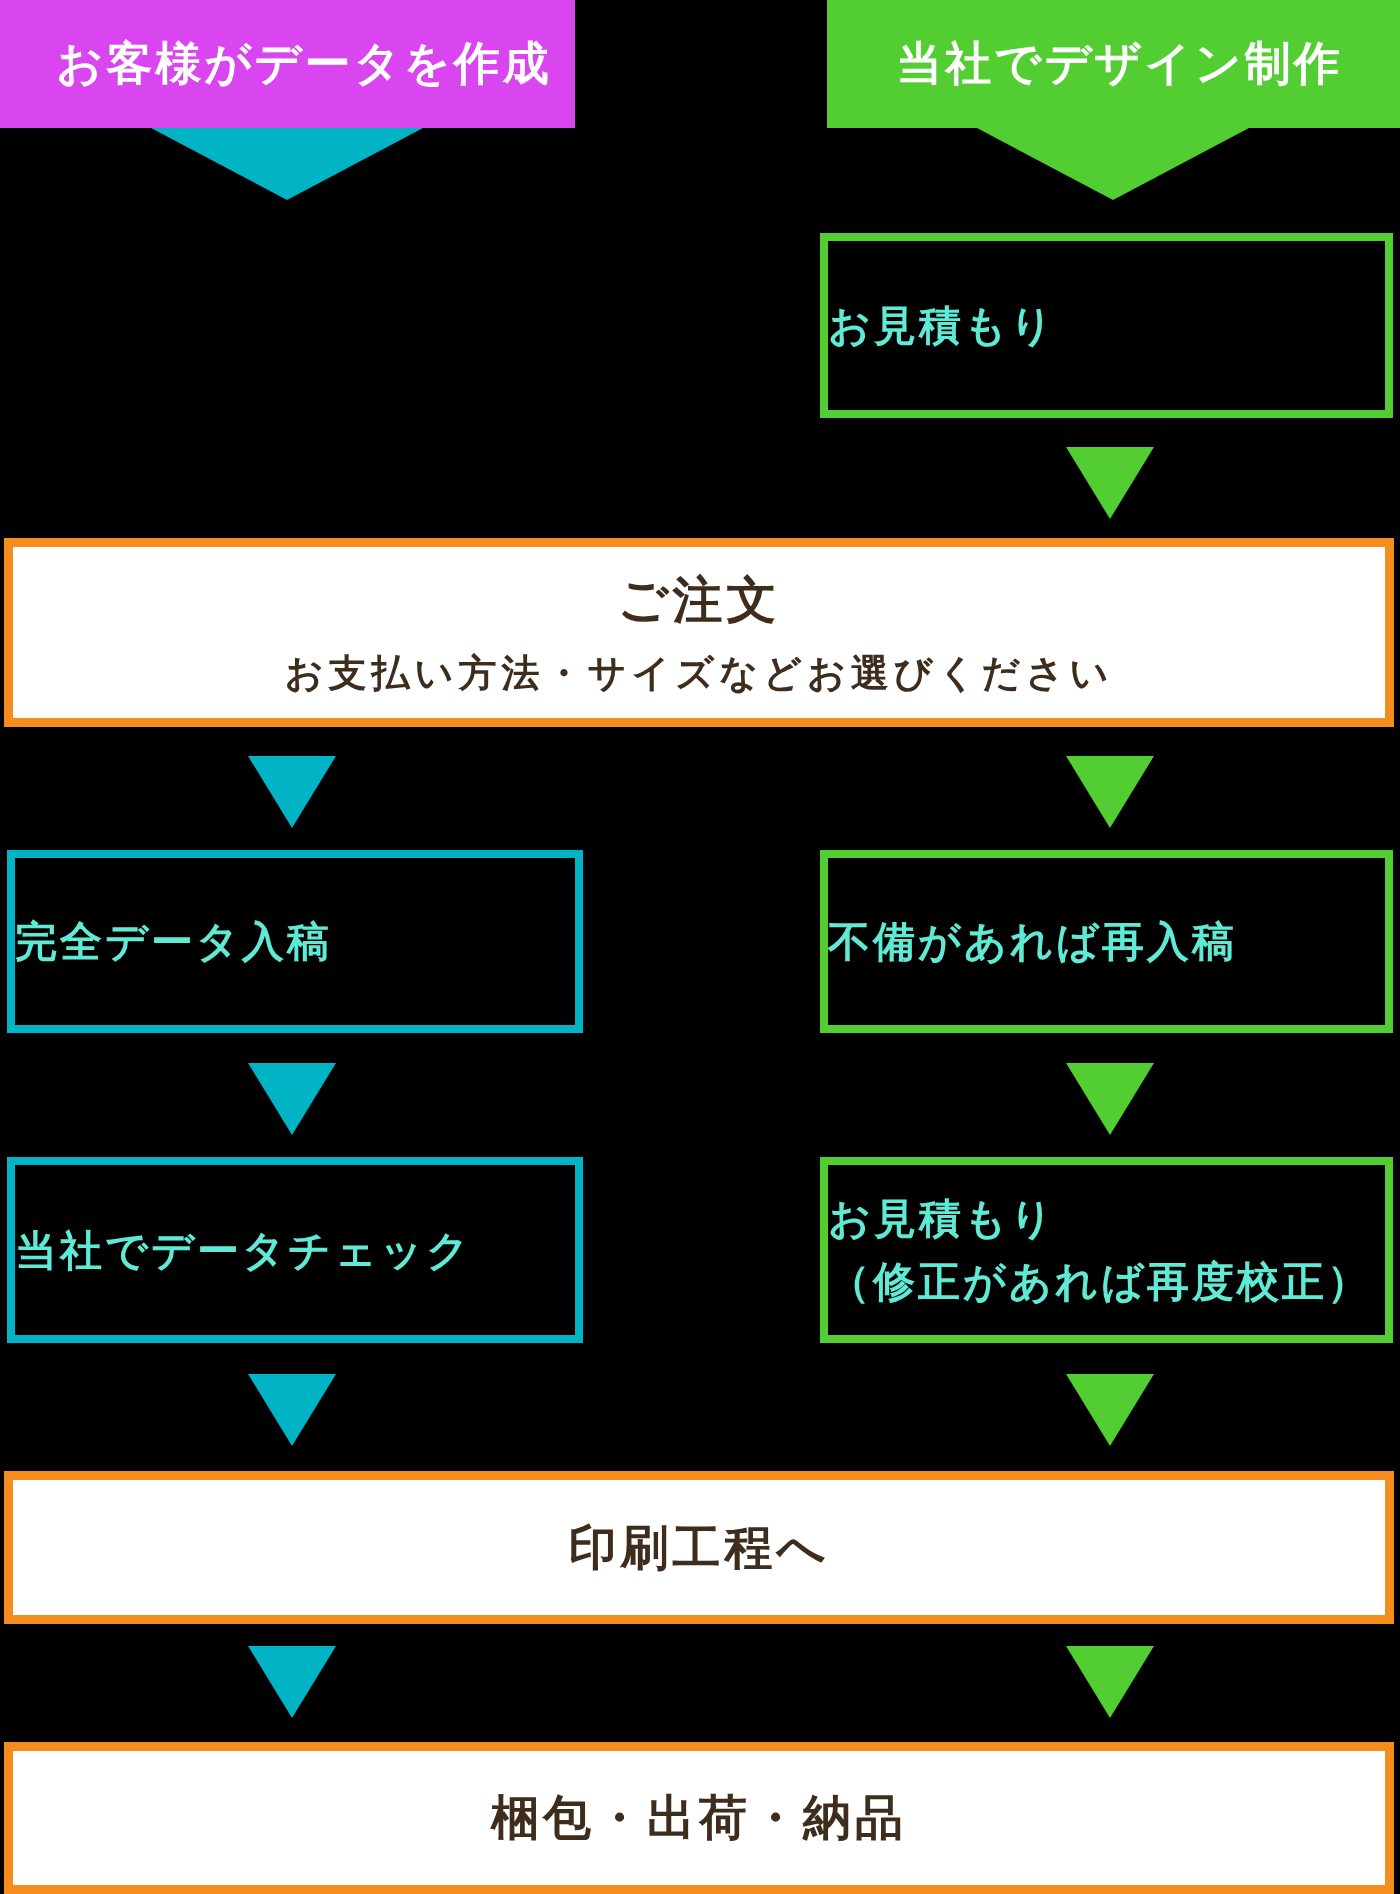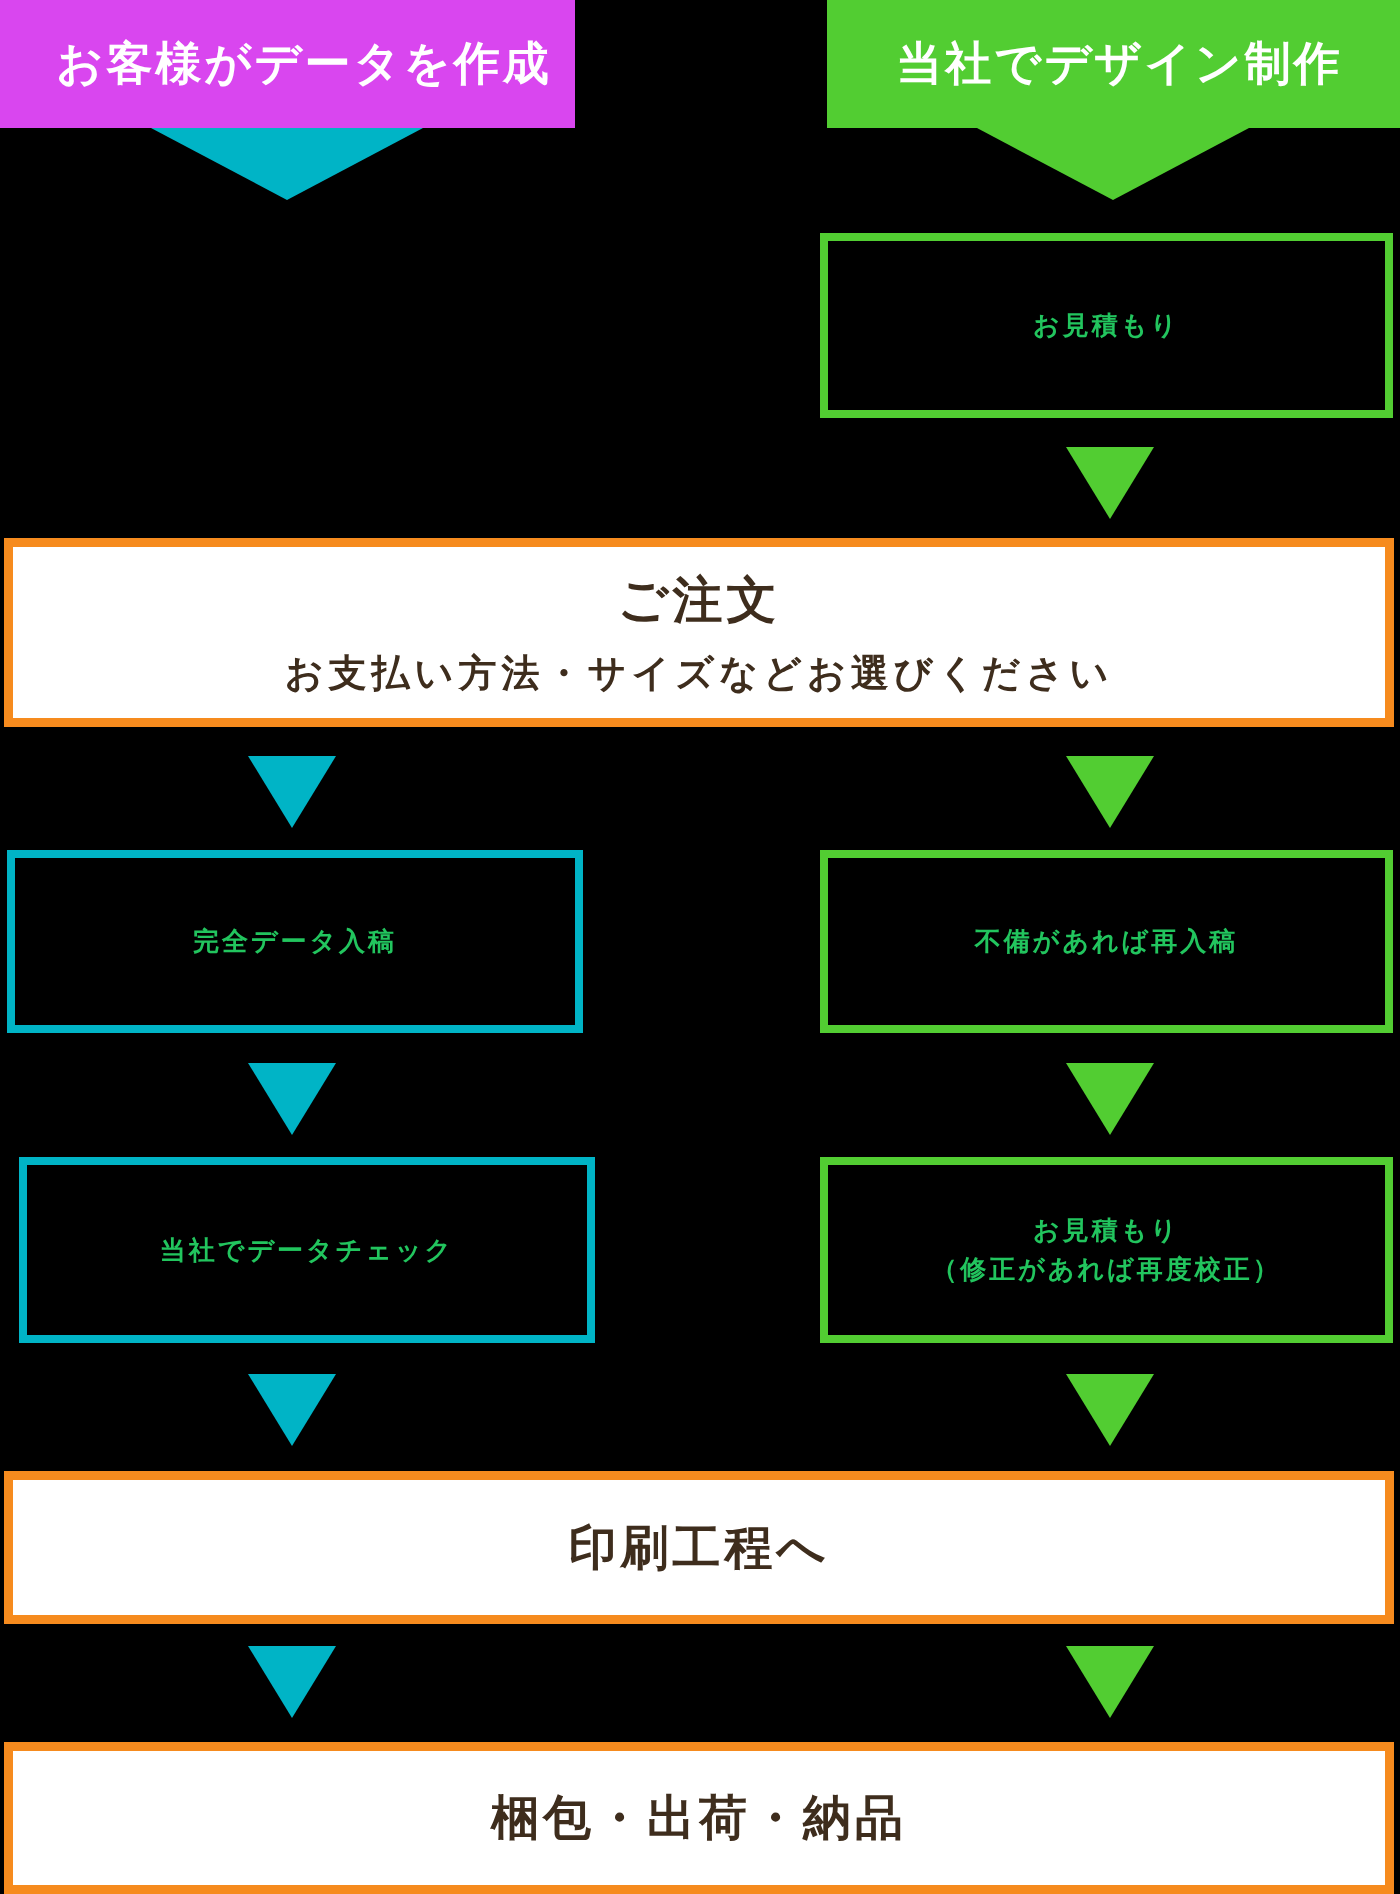--- a/index.html
+++ b/index.html
@@ -11,22 +11,22 @@
   .banner{display:flex;align-items:center;justify-content:center;
           color:#fff;font-size:46px;font-weight:bold;letter-spacing:3px;}
   .banner-cyan{background:#d946ef;padding-left:33px;}
   .banner-green{background:#52cd32;}
   .chevron{width:0;height:0;border-left:136px solid transparent;
            border-right:136px solid transparent;border-top:72px solid;}
   .chevron-cyan{border-top-color:#00b4c6;}
   .chevron-green{border-top-color:#52cd32;}
 
   
-  .node{display:flex;flex-direction:column;align-items:center;justify-content:center;
-        background:#000;color:#22c55e;font-size:26px;font-weight:600;
+  .node{display:flex;flex-direction:column;align-items:flex-start;justify-content:center;
+        background:#000;color:#5eead4;font-size:42px;font-weight:600;
         letter-spacing:3px;text-align:center;line-height:1.5;}
   .node-cyan{border:8px solid #00b4c6;}
   .node-green{border:8px solid #52cd32;}
 
   
   .stage{display:flex;flex-direction:column;align-items:center;justify-content:center;
          background:#fff;border:9px solid #f68b1e;color:#3e2d1d;text-align:center;}
   .stage .stage-title{font-size:50px;font-weight:bold;letter-spacing:4px;}
   .stage .stage-sub{font-size:38px;font-weight:600;letter-spacing:5px;margin-top:14px;}
 
@@ -63,21 +63,21 @@
 
 <div class="abs node node-cyan" style="left:7px;top:850px;width:576px;height:183px;">
   <span>完全データ入稿</span>
 </div>
 <div class="abs node node-green" style="left:820px;top:850px;width:573px;height:183px;">
   <span>不備があれば再入稿</span>
 </div>
 <div class="abs arrow arrow-cyan" style="left:248px;top:1063px;"></div>
 <div class="abs arrow arrow-green" style="left:1066px;top:1063px;"></div>
 
-<div class="abs node node-cyan" style="left:7px;top:1157px;width:576px;height:186px;margin-left:12px;">
+<div class="abs node node-cyan" style="left:7px;top:1157px;width:576px;height:186px;">
   <span>当社でデータチェック</span>
 </div>
 <div class="abs node node-green" style="left:820px;top:1157px;width:573px;height:186px;">
   <span>お見積もり</span>
   <span>（修正があれば再度校正）</span>
 </div>
 <div class="abs arrow arrow-cyan" style="left:248px;top:1374px;"></div>
 <div class="abs arrow arrow-green" style="left:1066px;top:1374px;"></div>
 
 <div class="abs stage" style="left:4px;top:1471px;width:1390px;height:153px;">

